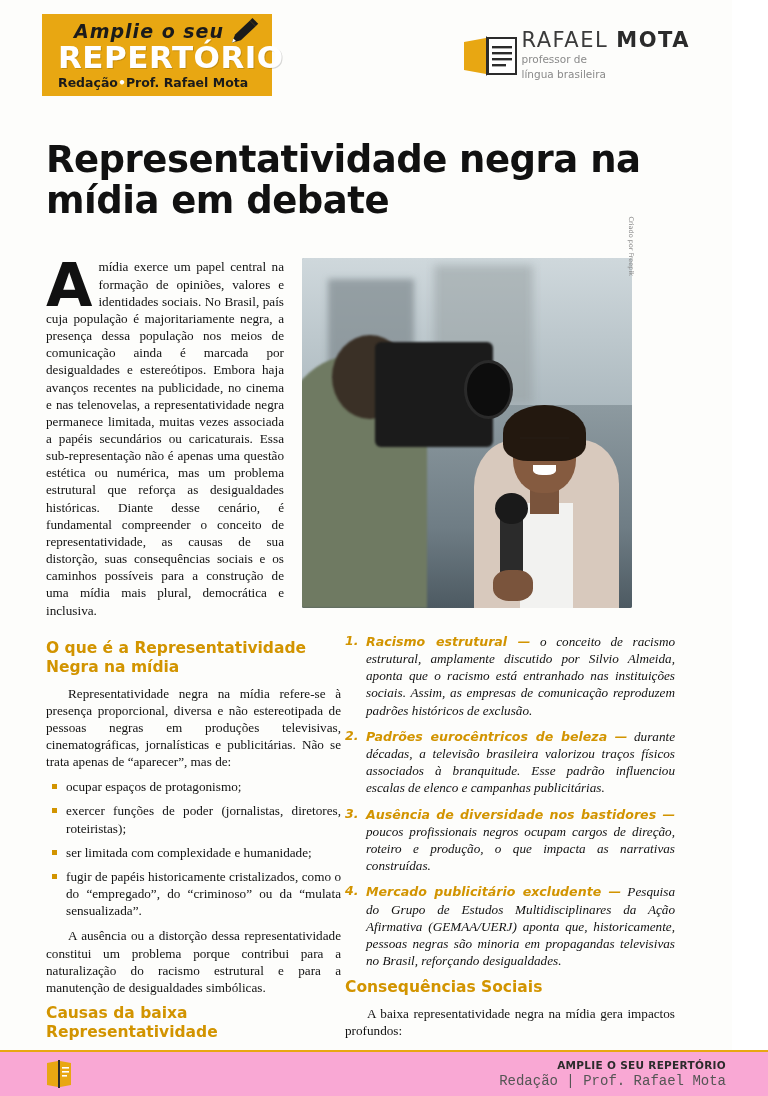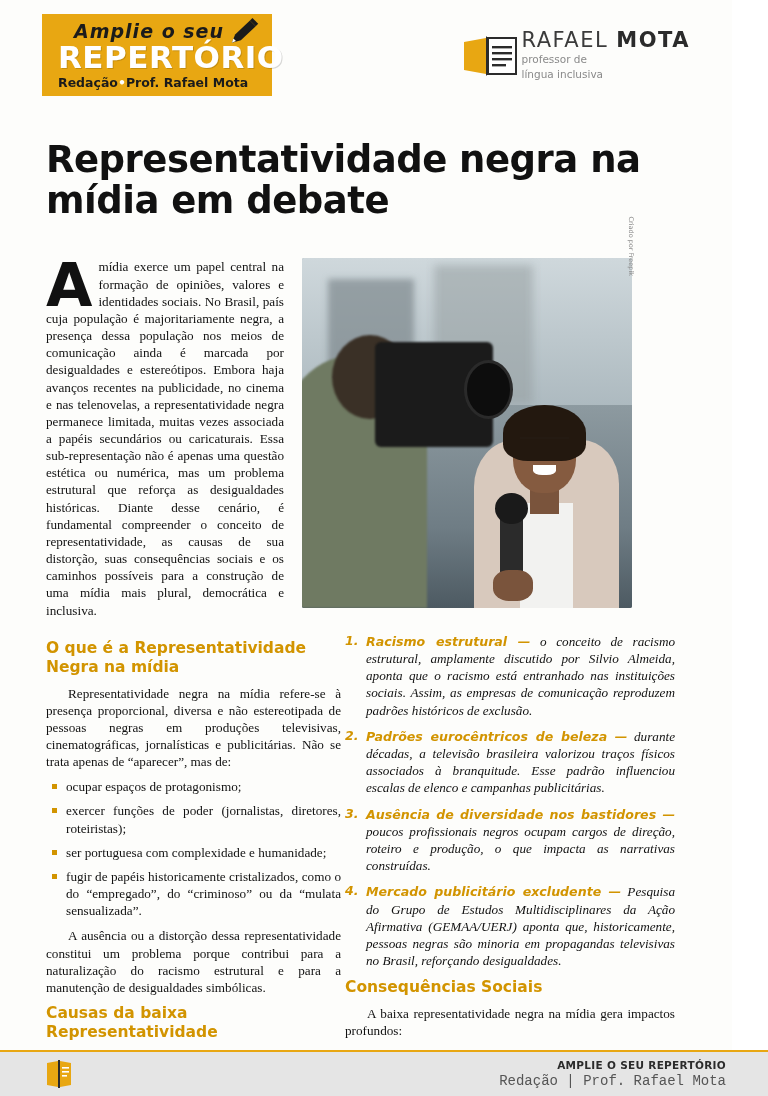--- a/index.html
+++ b/index.html
@@ -335,21 +335,21 @@
   }
 
   
   .footer {
     position: absolute;
     left: 0;
     bottom: 0;
     width: 768px;
     height: 46px;
     border-top: 2px solid #E8A712;
-    background: #e5e5e5;
+    background: #f9a8d4;
     display: flex;
     align-items: center;
     justify-content: space-between;
     padding: 0 42px 0 46px;
   }
   .footer-logo { width: 26px; height: 30px; }
   .footer-right { text-align: right; }
   .footer-right .l1 {
     font-family: "DejaVu Sans", sans-serif;
     font-weight: bold;
@@ -390,21 +390,21 @@
         <path d="M26 4 L54 4 L54 40 L26 40 Z" fill="#ffffff" stroke="#2b2b2b" stroke-width="2"></path>
         <rect x="30" y="12" width="20" height="2.4" fill="#2b2b2b"></rect>
         <rect x="30" y="18" width="20" height="2.4" fill="#2b2b2b"></rect>
         <rect x="30" y="24" width="20" height="2.4" fill="#2b2b2b"></rect>
         <rect x="30" y="30" width="14" height="2.4" fill="#2b2b2b"></rect>
         <path d="M24 2 L26 4 L26 40 L24 42 Z" fill="#2b2b2b"></path>
       </svg>
       <div class="brand-text">
         <div class="brand-name"><span>RAFAEL </span><b>MOTA</b></div>
         <div class="brand-sub">professor de</div>
-        <div class="brand-sub">língua inclusiva</div>
+        <div class="brand-sub">língua brasileira</div>
       </div>
     </div>
   </div>
 
   <h1 class="title">Representatividade negra na mídia em debate</h1>
 
   <div class="intro-row">
     <div class="intro-text">
       <span class="dropcap">A</span><span>mídia exerce um papel central na formação de opiniões, valores e identidades sociais. No Brasil, país cuja população é majoritariamente negra, a presença dessa população nos meios de comunicação ainda é marcada por desigualdades e estereótipos. Embora haja avanços recentes na publicidade, no cinema e nas telenovelas, a representatividade negra permanece limitada, muitas vezes associada a papéis secundários ou caricaturais. Essa sub-representação não é apenas uma questão estética ou numérica, mas um problema estrutural que reforça as desigualdades históricas. Diante desse cenário, é fundamental compreender o conceito de representatividade, as causas de sua distorção, suas consequências sociais e os caminhos possíveis para a construção de uma mídia mais plural, democrática e inclusiva.</span>
     </div>
@@ -435,21 +435,21 @@
   </div>
 
   <div class="body-cols">
 
     <div class="col left">
       <h2 class="section">O que é a Representatividade Negra na mídia</h2>
       <p class="para">Representatividade negra na mídia refere-se à presença proporcional, diversa e não estereotipada de pessoas negras em produções televisivas, cinematográficas, jornalísticas e publicitárias. Não se trata apenas de “aparecer”, mas de:</p>
       <ul class="sq">
         <li>ocupar espaços de protagonismo;</li>
         <li>exercer funções de poder (jornalistas, diretores, roteiristas);</li>
-        <li>ser portuguesa com complexidade e humanidade;</li>
+        <li>ser limitada com complexidade e humanidade;</li>
         <li>fugir de papéis historicamente cristalizados, como o do “empregado”, do “criminoso” ou da “mulata sensualizada”.</li>
       </ul>
       <p class="para">A ausência ou a distorção dessa representatividade constitui um problema porque contribui para a naturalização do racismo estrutural e para a manutenção de desigualdades simbólicas.</p>
       <h2 class="section">Causas da baixa Representatividade</h2>
       <p class="para">Entre as principais causas da sub-representação negra na mídia brasileira, destacam-se:</p>
     </div>
 
     <div class="col right">
       <ol class="num">
         <li><span class="lead">Racismo estrutural —</span><span> o conceito de racismo estrutural, amplamente discutido por Silvio Almeida, aponta que o racismo está entranhado nas instituições sociais. Assim, as empresas de comunicação reproduzem padrões históricos de exclusão.</span></li>

